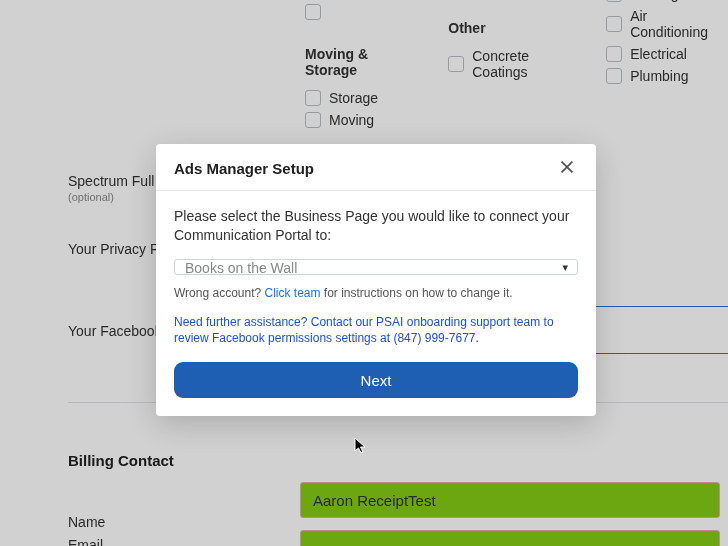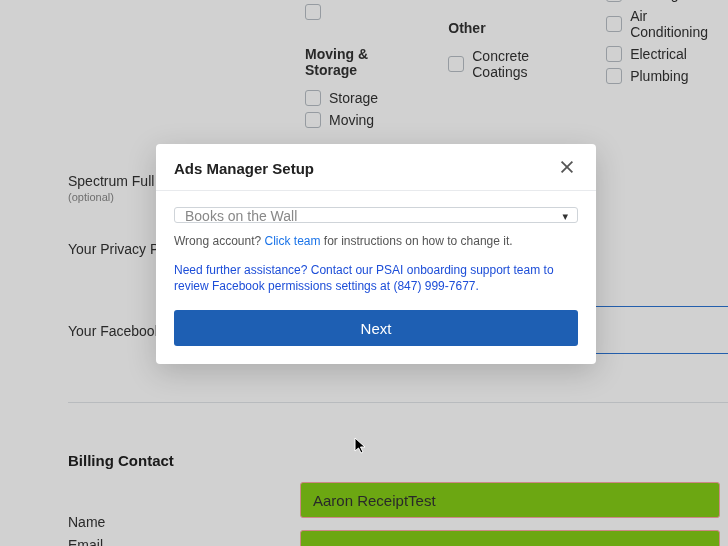--- a/index.html
+++ b/index.html
@@ -199,21 +199,21 @@
       line-height: 1.35;
       margin-bottom: 16px;
     }
     .modal-next {
       display: block;
       width: 100%;
       height: 36px;
       background: #1e5fb3;
       color: #fff;
       border: none;
-      border-radius: 3px;
+      border-radius: 9px;
       font-size: 15px;
       font-weight: 500;
       cursor: pointer;
     }
     .blurred {
       filter: blur(3px);
       user-select: none;
       color: #aab;
     }
     .cursor {
@@ -305,20 +305,21 @@
   <div class="modal-header">
     <div class="modal-title">Ads Manager Setup</div>
     <div class="modal-close">
       <svg viewBox="0 0 20 20" width="18" height="18">
         <line x1="4" y1="4" x2="16" y2="16" stroke="#555" stroke-width="2"></line>
         <line x1="16" y1="4" x2="4" y2="16" stroke="#555" stroke-width="2"></line>
       </svg>
     </div>
   </div>
   <div class="modal-body">
+    <div class="modal-text">Please select the Business Page you would like to connect your Communication Portal to:</div>
     <div class="select-wrap">
       <select class="modal-select">
         <option class="blurred">Books on the Wall</option>
       </select>
       <span class="select-caret">▾</span>
     </div>
     <div class="modal-small">
       <span>Wrong account? </span><a href="#">Click team</a><span> for instructions on how to change it.</span>
     </div>
     <div class="modal-help">Need further assistance? Contact our PSAI onboarding support team to review Facebook permissions settings at (847) 999-7677.</div>

